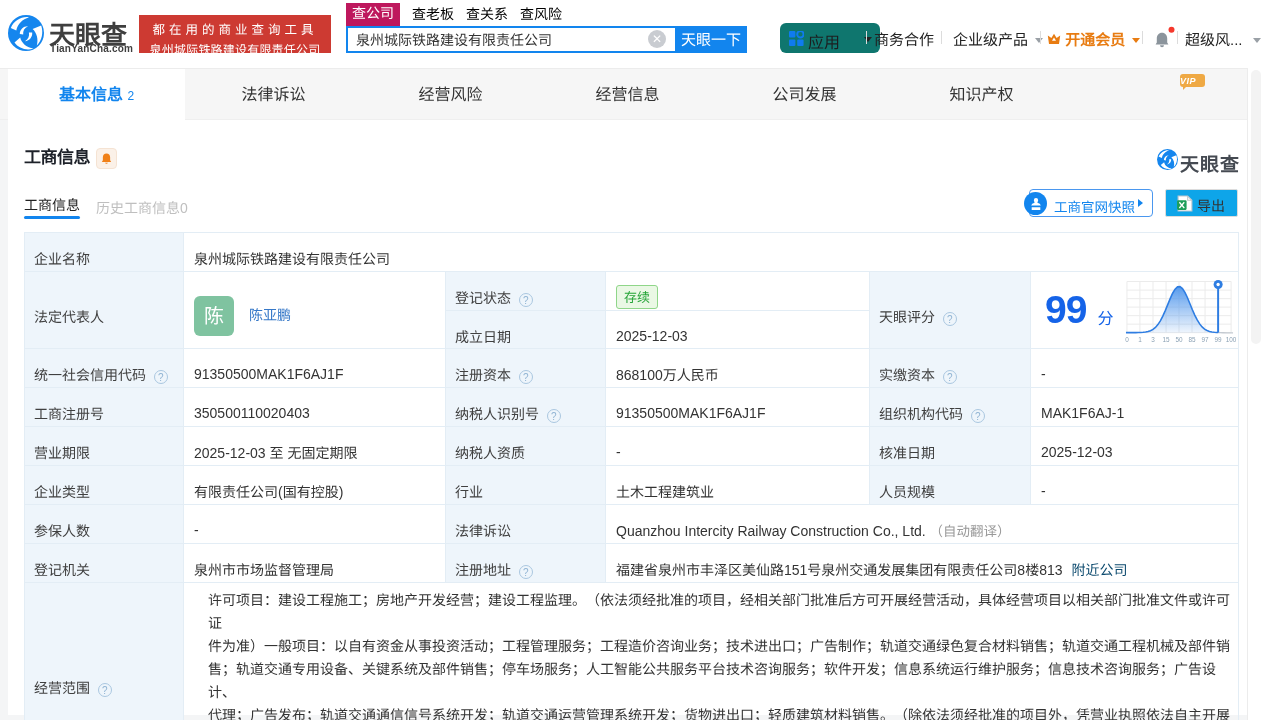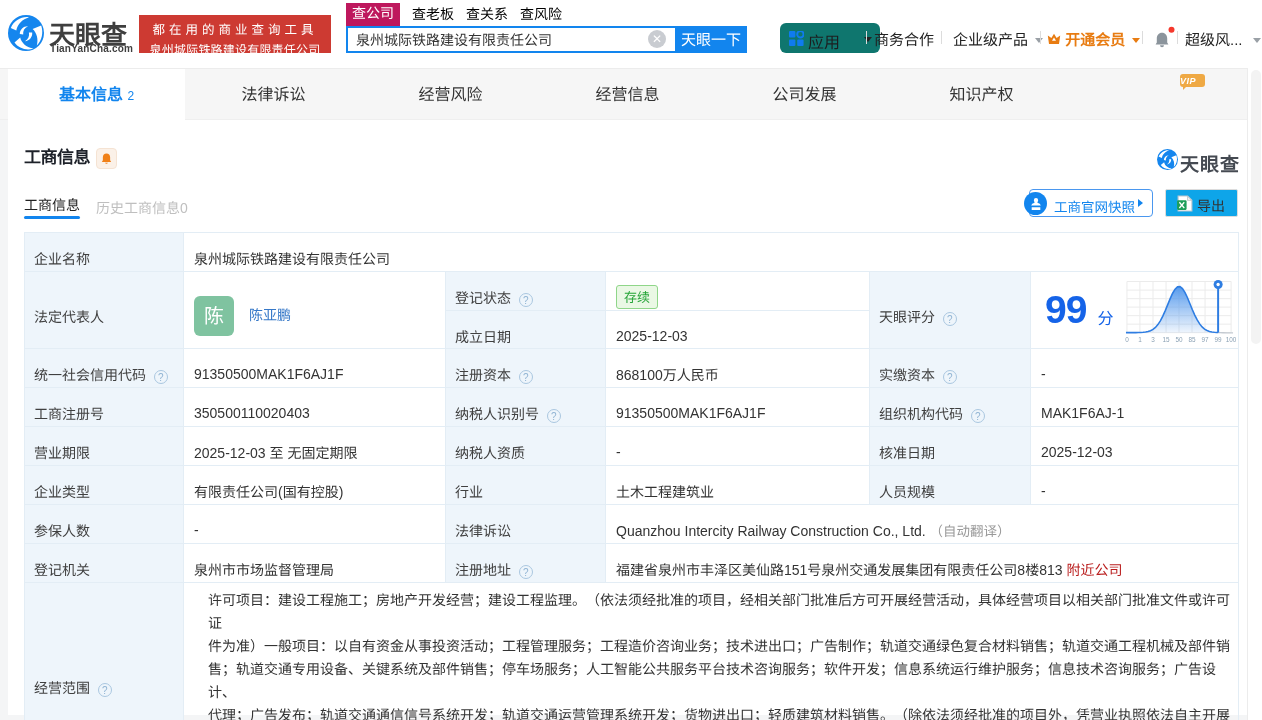--- a/index.html
+++ b/index.html
@@ -60,21 +60,21 @@
 #btnExp .t { position:absolute; left:31px; top:5px; font-size:14px; color:#333; }
 
 #tbl { position:absolute; left:24px; top:232px; width:1214px; border-collapse:collapse; table-layout:fixed; }
 #tbl td { border:1px solid #e3edf5; font-size:14px; vertical-align:middle; padding:12px 0 0 10px; color:#333; }
 #tbl td.lb { background:#eef5fb; color:#404040; padding-left:9px; }
 #tbl .q { display:inline-block; width:14px; height:14px; border-radius:50%; border:1px solid #aac7e0; color:#8fb3d3; font-size:10px; line-height:13px; text-align:center; vertical-align:-1px; margin-left:4px; background:transparent; }
 .tag { display:inline-block; padding:1px 7px 2px; background:#eaf8e5; border:1px solid #8fd689; border-radius:3px; color:#28a53a; font-size:13px; }
 .avatar { display:inline-block; width:40px; height:40px; border-radius:6px; background:#7fc3a0; color:#fff; font-size:20px; line-height:40px; text-align:center; vertical-align:middle; }
 .plink { color:#3678c8; margin-left:15px; }
 .gray { color:#999; font-size:13.5px; }
-.blue { color:#b91c1c; }
+.blue { color:#0c4a6e; margin-left:5px; }
 #score { display:flex; align-items:center; }
 #s99 { font-size:39px; font-weight:700; color:#1563e8; letter-spacing:-1px; margin-left:14px; }
 #sfen { font-size:16px; color:#1563e8; margin:14px 0 0 11px; }
 
 #sbar { position:absolute; left:1247px; top:68px; width:15px; height:652px; background:#fff; border-left:1px solid #ececec; }
 #sthumb { position:absolute; left:3px; top:2px; width:10px; height:274px; background:#f3f3f3; border-radius:5px; }
 </style>
 </head>
 <body>
 <div id="header">

